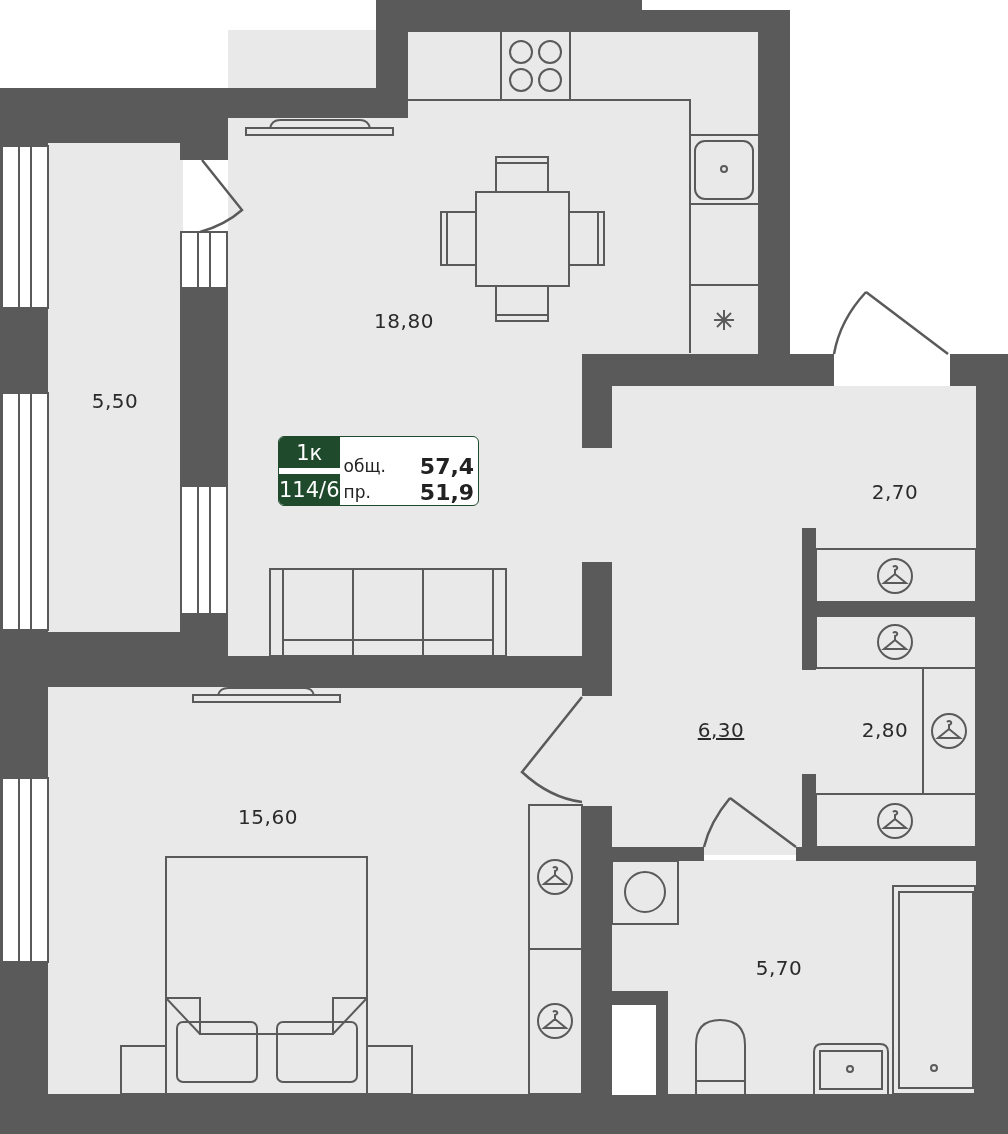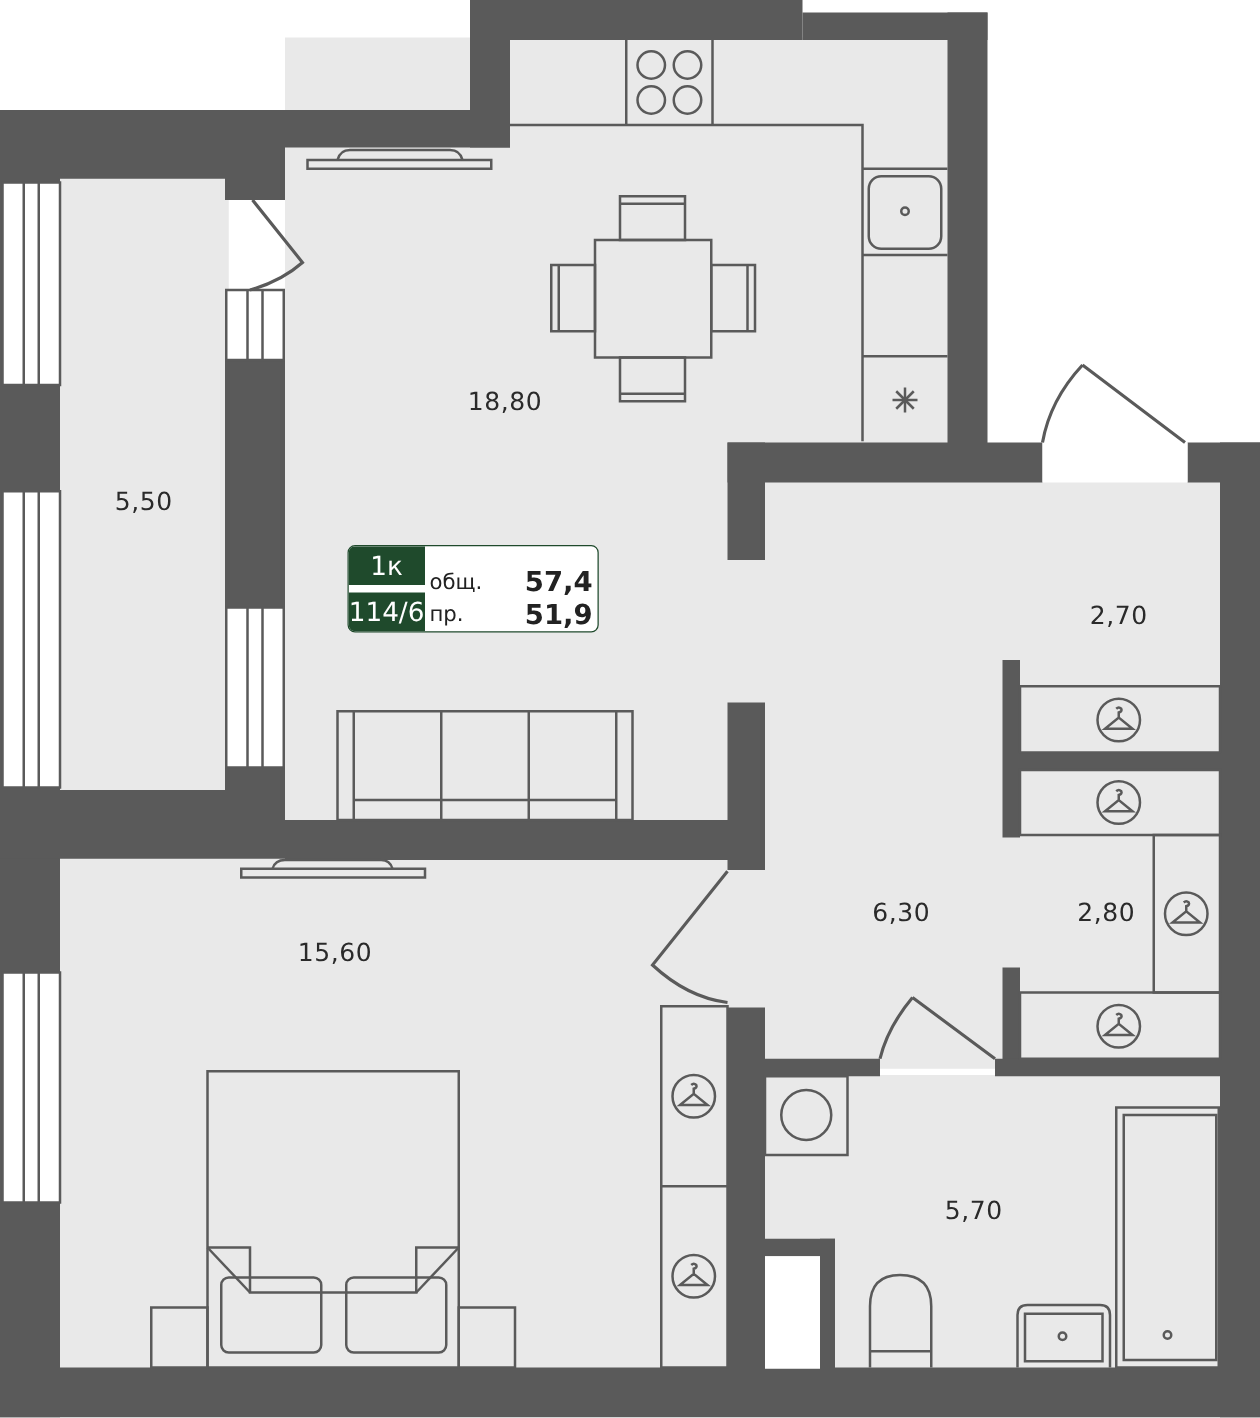--- a/index.html
+++ b/index.html
@@ -210,22 +210,22 @@
   </g>
   <g fill="none" stroke="#5a5a5a" stroke-width="2">
     <rect x="893" y="886" width="82" height="208"></rect>
     <rect x="899" y="892" width="74" height="196"></rect>
     <circle cx="934" cy="1068" r="3"></circle>
   </g>
 </svg>
 
 <div class="room-label" style="left:388px;top:321px;margin-left:16px;">18,80</div>
 <div class="room-label" style="left:115px;top:401px;">5,50</div>
-<div class="room-label" style="left:268px;top:762px;">15,60</div>
-<div class="room-label" style="left:721px;top:730px;">6,30</div>
+<div class="room-label" style="left:268px;top:817px;">15,60</div>
+<div class="room-label" style="left:721px;top:730px;text-decoration:underline;">6,30</div>
 <div class="room-label" style="left:895px;top:492px;">2,70</div>
 <div class="room-label" style="left:873px;top:730px;margin-left:12px;">2,80</div>
 <div class="room-label" style="left:779px;top:968px;">5,70</div>
 
 <div class="badge">
   <div class="badge-left">
     <div class="cell top">1к</div>
     <div class="cell">114/6</div>
   </div>
   <div class="badge-right">

